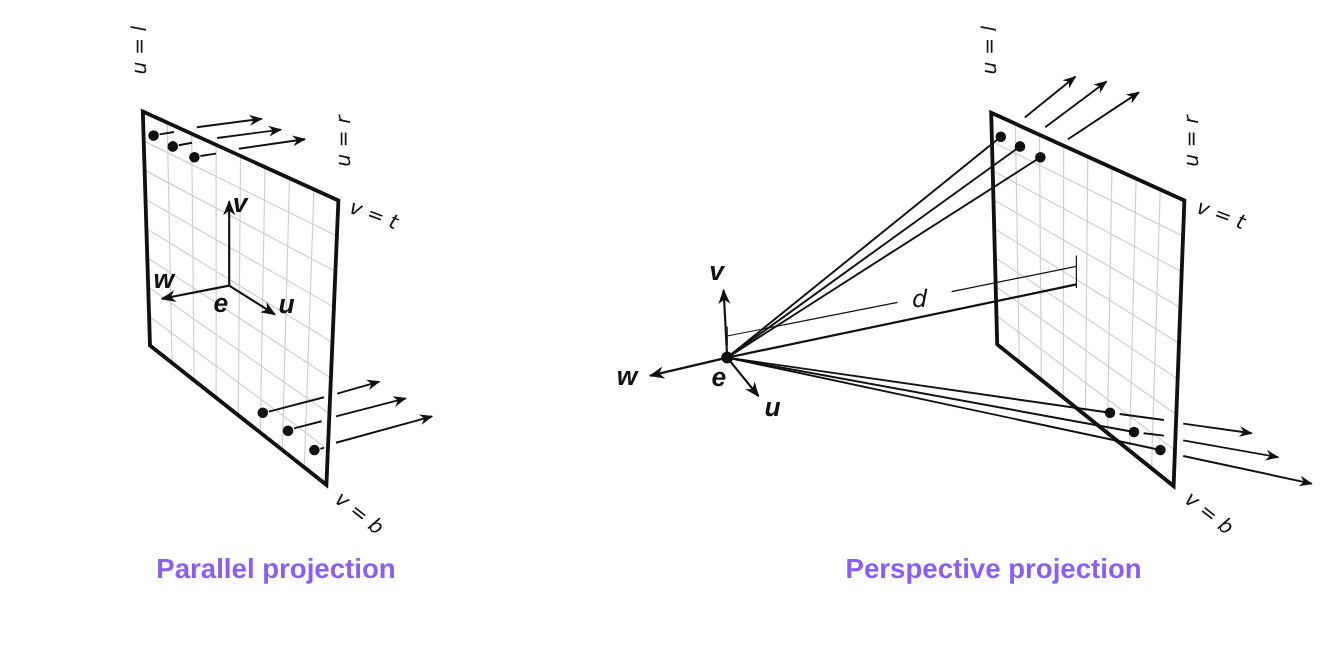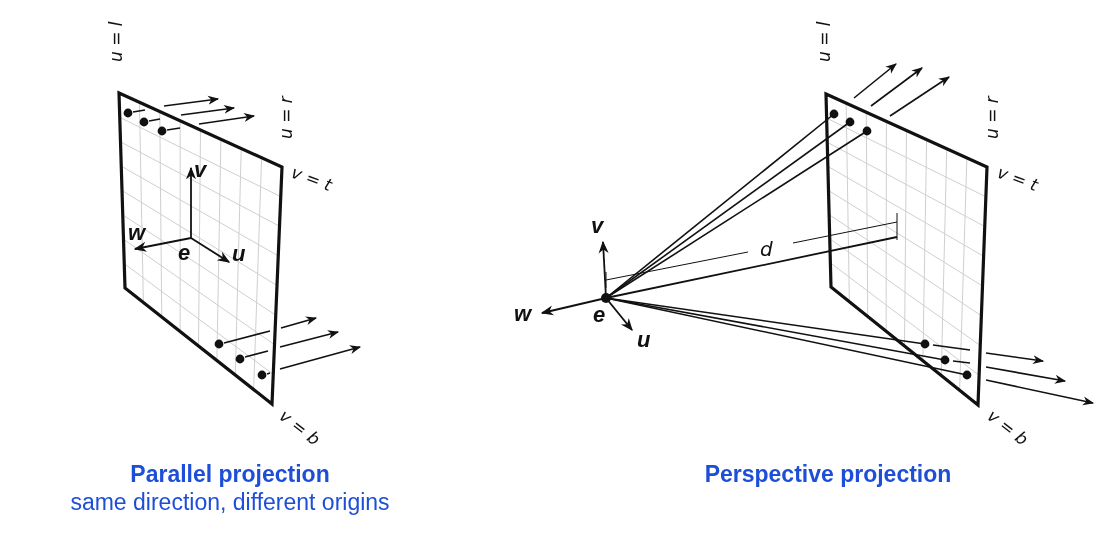--- a/index.html
+++ b/index.html
@@ -1,18 +1,18 @@
 <!DOCTYPE html>
 <html><head>
 <meta charset="utf-8">
 <style>
   html, body { margin: 0; padding: 0; background: #ffffff; }
   body { width: 1110px; height: 540px; position: relative; overflow: hidden; font-family: "Liberation Sans", sans-serif; }
   svg#fig { position: absolute; left: 0; top: 0; }
-  .caption { position: absolute; text-align: center; color: #1d4ed8; font-family: "Liberation Sans", sans-serif; }
+  .caption { position: absolute; text-align: center; color: #8b5cf6; font-family: "Liberation Sans", sans-serif; }
   .caption .t { font-weight: bold; font-size: 23px; line-height: 28px; }
   .caption .s { font-size: 23px; line-height: 28px; }
   .lbl { font-family: "DejaVu Sans", sans-serif; font-style: italic; fill: #111; }
   .axl { font-family: "Liberation Sans", sans-serif; font-style: italic; font-weight: bold; fill: #111; }
 </style>
 </head>
 <body>
 
 <svg id="fig" width="1110" height="540" viewBox="0 0 1110 540">
   <defs>
@@ -147,17 +147,16 @@
 
     <text class="lbl" font-size="17" transform="translate(830,62) rotate(-90)">u = l</text>
     <text class="lbl" font-size="17" transform="translate(998,139) rotate(-90)">u = r</text>
     <text class="lbl" font-size="17" transform="translate(996,177) rotate(20)">v = t</text>
     <text class="lbl" font-size="17" transform="translate(986,418) rotate(38)">v = b</text>
   </g>
 </svg>
 
 <div class="caption" style="left:20px; top:460px; width:420px;">
   <div class="t">Parallel projection</div>
-  <div class="s">same direction, different origins</div>
 </div>
 <div class="caption" style="left:618px; top:460px; width:420px;">
   <div class="t">Perspective projection</div>
 </div>
 
 </body></html>

